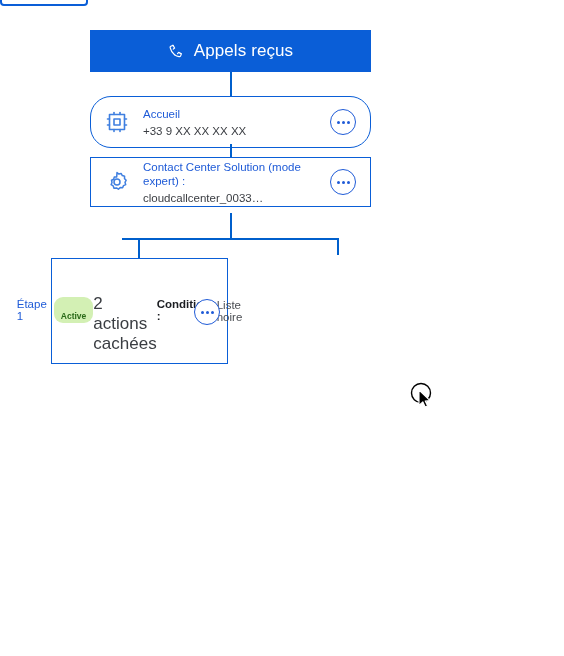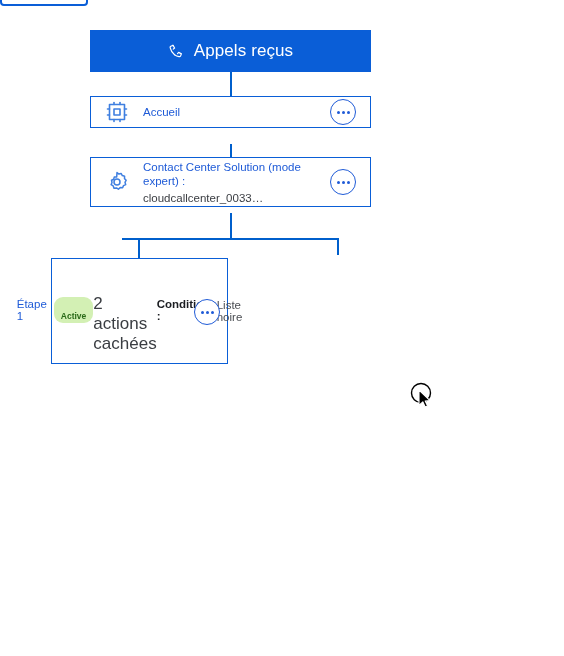--- a/index.html
+++ b/index.html
@@ -69,21 +69,21 @@
   .card {
     position: absolute;
     left: 90px;
     width: 281px;
     background: #ffffff;
     border: 1.5px solid #0a5ed7;
     box-sizing: border-box;
     display: flex;
     align-items: center;
   }
-  #card-accueil { top: 96px; height: 32px; }
+  #card-accueil { top: 96px; height: 52px; border-radius: 21px; }
   #card-ccs     { top: 157px; height: 50px; }
 
   .card .leading-icon {
     width: 52px;
     display: flex;
     align-items: center;
     justify-content: center;
     flex: 0 0 52px;
   }
   .card .card-body {
@@ -277,20 +277,21 @@
           <path d="M15 21.5 V19.5"></path>
         <path d="M4.5 9 H2.5"></path>
           <path d="M4.5 15 H2.5"></path>
         <path d="M21.5 9 H19.5"></path>
           <path d="M21.5 15 H19.5"></path>
         <path d="M4.5 4.5 H19.5 V19.5 H4.5 Z"></path>
       </svg>
     </span>
     <span class="card-body">
       <span class="card-title">Accueil</span>
+      <span class="card-sub">+33 9 XX XX XX XX</span>
     </span>
     <span class="trailing">
       <span class="dots-btn">
           <i></i>
           <i></i>
           <i></i>
         </span>
     </span>
   </div>
 

